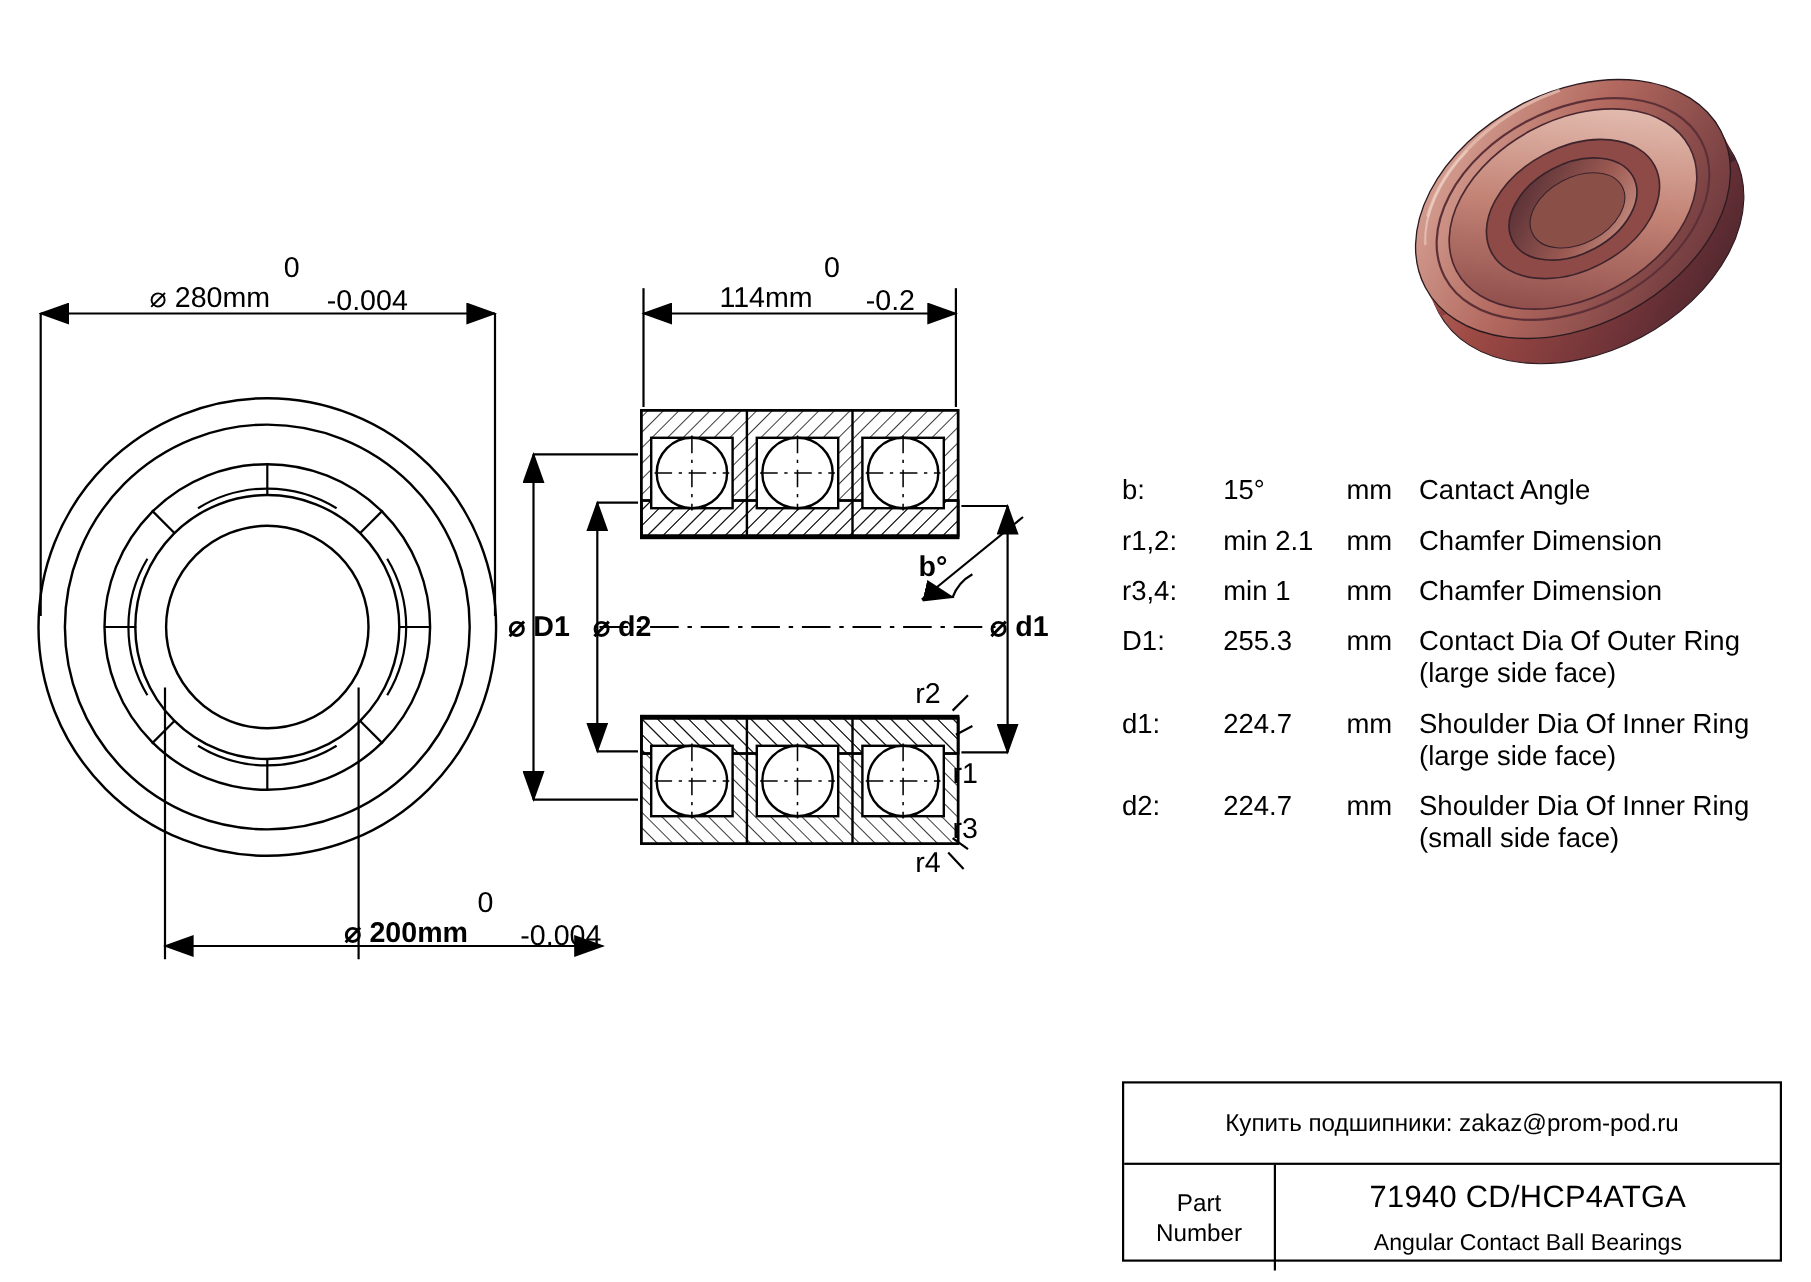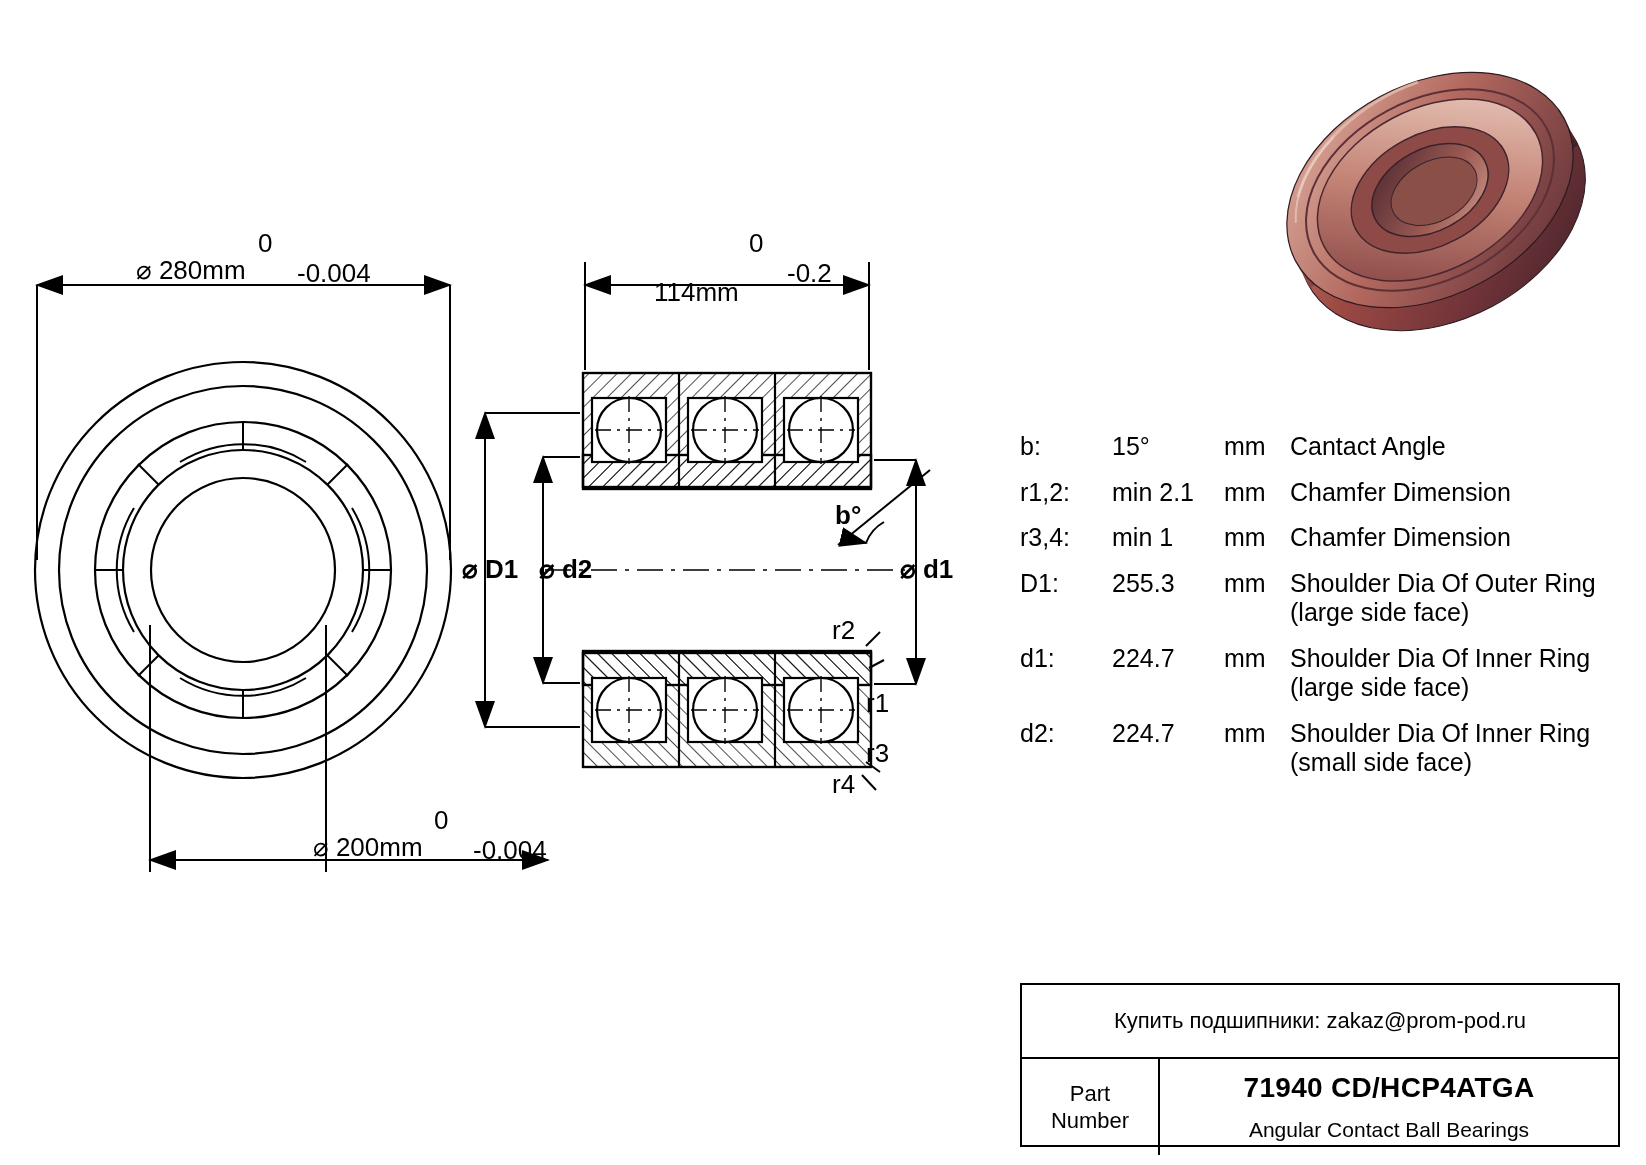--- a/index.html
+++ b/index.html
@@ -99,21 +99,21 @@
   }
   .tb-main {
     flex: 1 1 auto;
     display: flex;
     flex-direction: column;
     align-items: center;
     justify-content: center;
   }
   .tb-part {
     font-size: 28px;
-    font-weight: 700;
+    font-weight: 400;
     letter-spacing: .3px;
   }
   .tb-family {
     font-size: 21px;
     margin-top: 14px;
   }
   
   .dimtext {
     position: absolute;
     font-size: 26px;
@@ -318,25 +318,25 @@
         <path d="M-134,-34 A140,96 0 0,1 -60,-92" fill="none" stroke="#f0d6cb" stroke-width="2" opacity=".6"></path>
       </g>
     </g>
   </svg>
 
   <div class="dimtext" style="left:258px; top:228px;">0</div>
   <div class="dimtext" style="left:136px; top:255px;">⌀ 280mm</div>
   <div class="dimtext" style="left:297px; top:258px;">-0.004</div>
 
   <div class="dimtext" style="left:434px; top:805px;">0</div>
-  <div class="dimtext" style="left:313px; top:832px;">⌀ 200mm</div>
+  <div class="dimtext" style="left:313px; top:832px;font-weight:bold;">⌀ 200mm</div>
   <div class="dimtext" style="left:473px; top:835px;">-0.004</div>
 
   <div class="dimtext" style="left:749px; top:228px;">0</div>
-  <div class="dimtext" style="left:654px; top:255px;margin-top:22px;">114mm</div>
+  <div class="dimtext" style="left:654px; top:255px;">114mm</div>
   <div class="dimtext" style="left:787px; top:258px;">-0.2</div>
 
   <div class="lbl bold" style="left:462px; top:554px;">⌀ D1</div>
   <div class="lbl bold" style="left:539px; top:554px;">⌀ d2</div>
   <div class="lbl bold" style="left:900px; top:554px;">⌀ d1</div>
   <div class="lbl bold" style="left:835px; top:500px;">b°</div>
   <div class="lbl" style="left:832px; top:615px;">r2</div>
   <div class="lbl" style="left:866px; top:643px;margin-top:45px;">r1</div>
   <div class="lbl" style="left:866px; top:738px;">r3</div>
   <div class="lbl" style="left:832px; top:769px;">r4</div>
@@ -364,21 +364,21 @@
       <div class="spec-unit">mm</div>
       <div class="spec-desc">
         <span>Chamfer Dimension</span>
       </div>
     </div>
     <div class="spec-row">
       <div class="spec-sym">D1:</div>
       <div class="spec-val">255.3</div>
       <div class="spec-unit">mm</div>
       <div class="spec-desc">
-        <span>Shoulder Dia Of Outer Ring</span>
+        <span>Contact Dia Of Outer Ring</span>
         <span class="sub">(large side face)</span>
       </div>
     </div>
     <div class="spec-row">
       <div class="spec-sym">d1:</div>
       <div class="spec-val">224.7</div>
       <div class="spec-unit">mm</div>
       <div class="spec-desc">
         <span>Shoulder Dia Of Inner Ring</span>
         <span class="sub">(large side face)</span>

